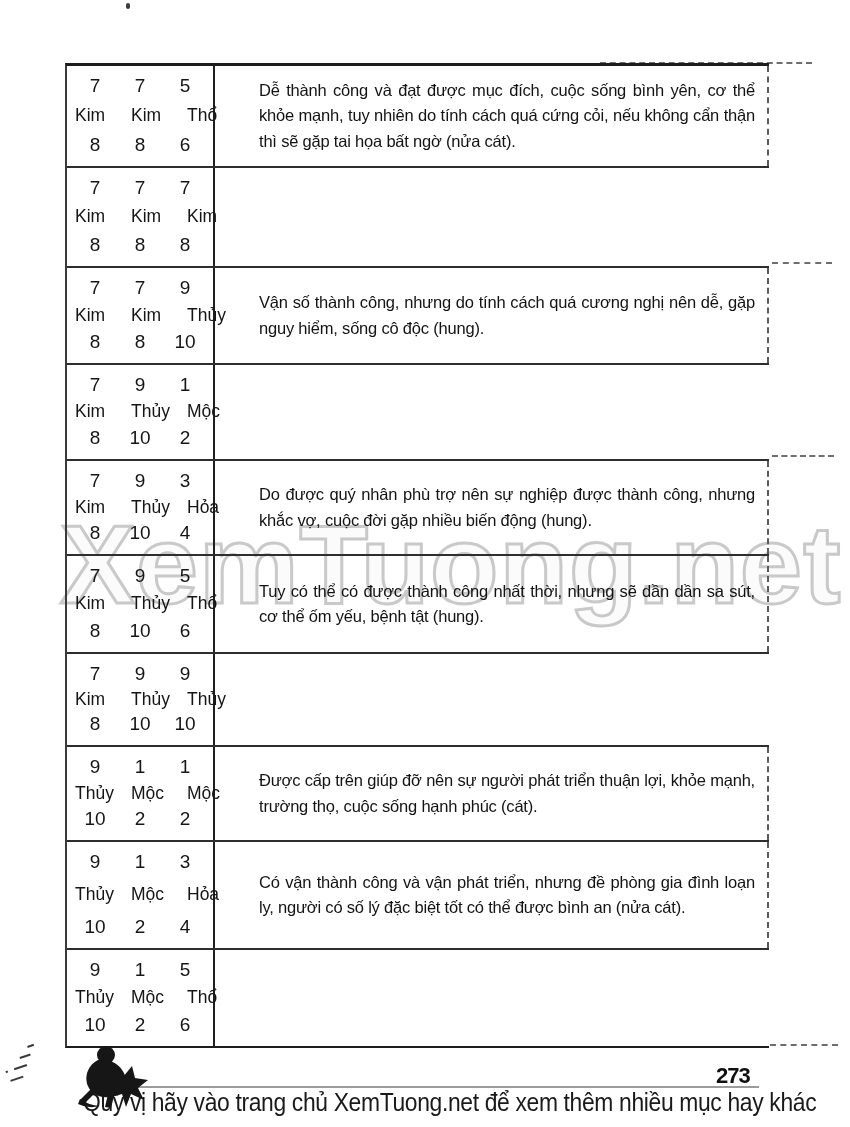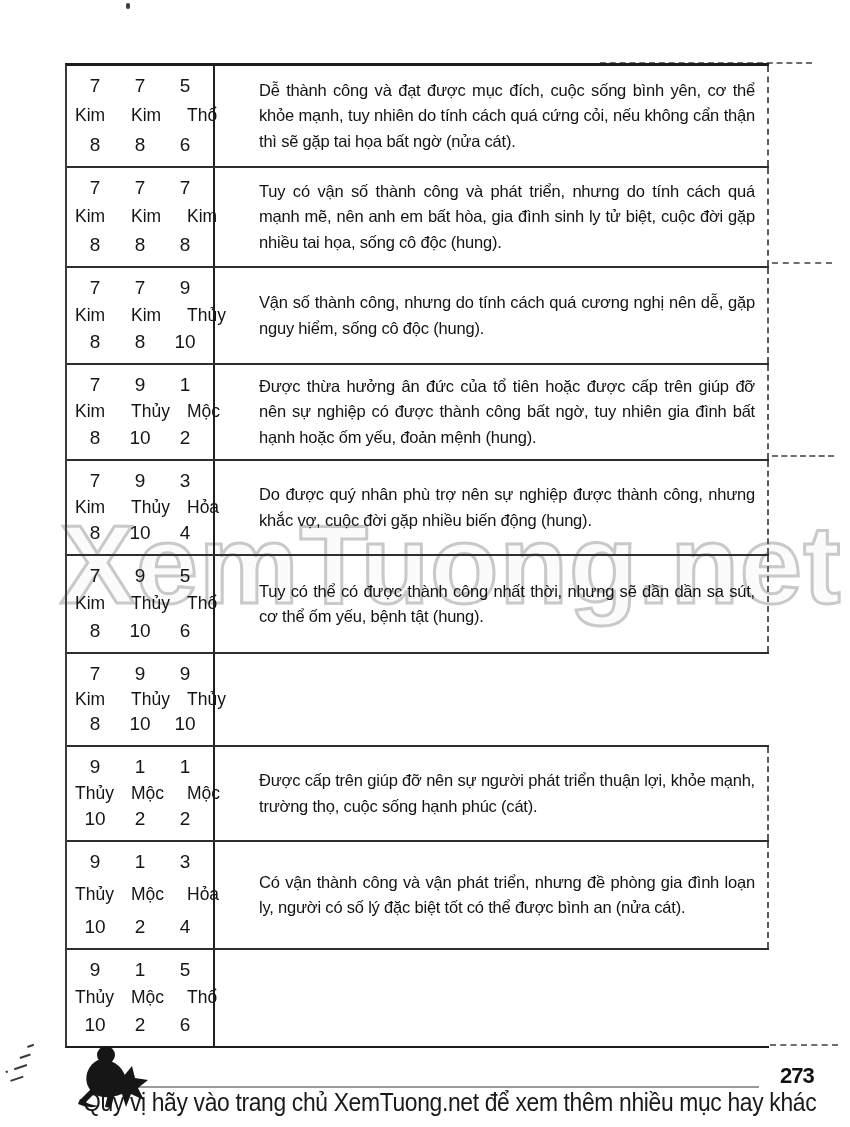--- a/index.html
+++ b/index.html
@@ -73,21 +73,21 @@
     text-align: justify;
   }
 
   
   .artifact-dash { position: absolute; border-top: 2px dashed #6e6e6e; z-index: 0; }
   .top-speck { position: absolute; left: 126px; top: 3px; width: 4px; height: 6px; background: #3c3c3c; border-radius: 2px; }
 
   
   .footer-rule { position: absolute; left: 95px; top: 1086px; width: 664px; height: 2px; background: #9b9b9b; z-index: 2; }
   .page-number {
-    position: absolute; left: 780px; top: 1063px;
+    position: absolute; left: 716px; top: 1063px;
     font-size: 22px; font-weight: bold; color: #101010; z-index: 3;
     letter-spacing: -1px;
   }
   .footer-text {
     position: absolute; left: 83px; top: 1087px;
     font-size: 26px; color: #1a1a1a;
     white-space: nowrap;
     letter-spacing: -0.4px;
     transform: scaleX(0.88);
     transform-origin: left center;
@@ -145,23 +145,20 @@
         <span>Kim</span>
         <span>Kim</span>
         <span>Kim</span>
       </div>
       <div class="numline">
         <span>8</span>
         <span>8</span>
         <span>8</span>
       </div>
     </div>
-    <div class="desc">
-      <span class="desc-text">Tuy có vận số thành công và phát triển, nhưng do tính cách quá mạnh mẽ, nên anh em bất hòa, gia đình sinh ly tử biệt, cuộc đời gặp nhiều tai họa, sống cô độc (hung).</span>
-    </div>
   </div>
 
   <div class="row" style="height: 97px;">
     <div class="numcol">
       <div class="numline">
         <span>7</span>
         <span>7</span>
         <span>9</span>
       </div>
       <div class="numline elems">
@@ -190,23 +187,20 @@
       <div class="numline elems">
         <span>Kim</span>
         <span>Thủy</span>
         <span>Mộc</span>
       </div>
       <div class="numline">
         <span>8</span>
         <span>10</span>
         <span>2</span>
       </div>
-    </div>
-    <div class="desc">
-      <span class="desc-text">Được thừa hưởng ân đức của tổ tiên hoặc được cấp trên giúp đỡ nên sự nghiệp có được thành công bất ngờ, tuy nhiên gia đình bất hạnh hoặc ốm yếu, đoản mệnh (hung).</span>
     </div>
   </div>
 
   <div class="row" style="height: 95px;">
     <div class="numcol">
       <div class="numline">
         <span>7</span>
         <span>9</span>
         <span>3</span>
       </div>

